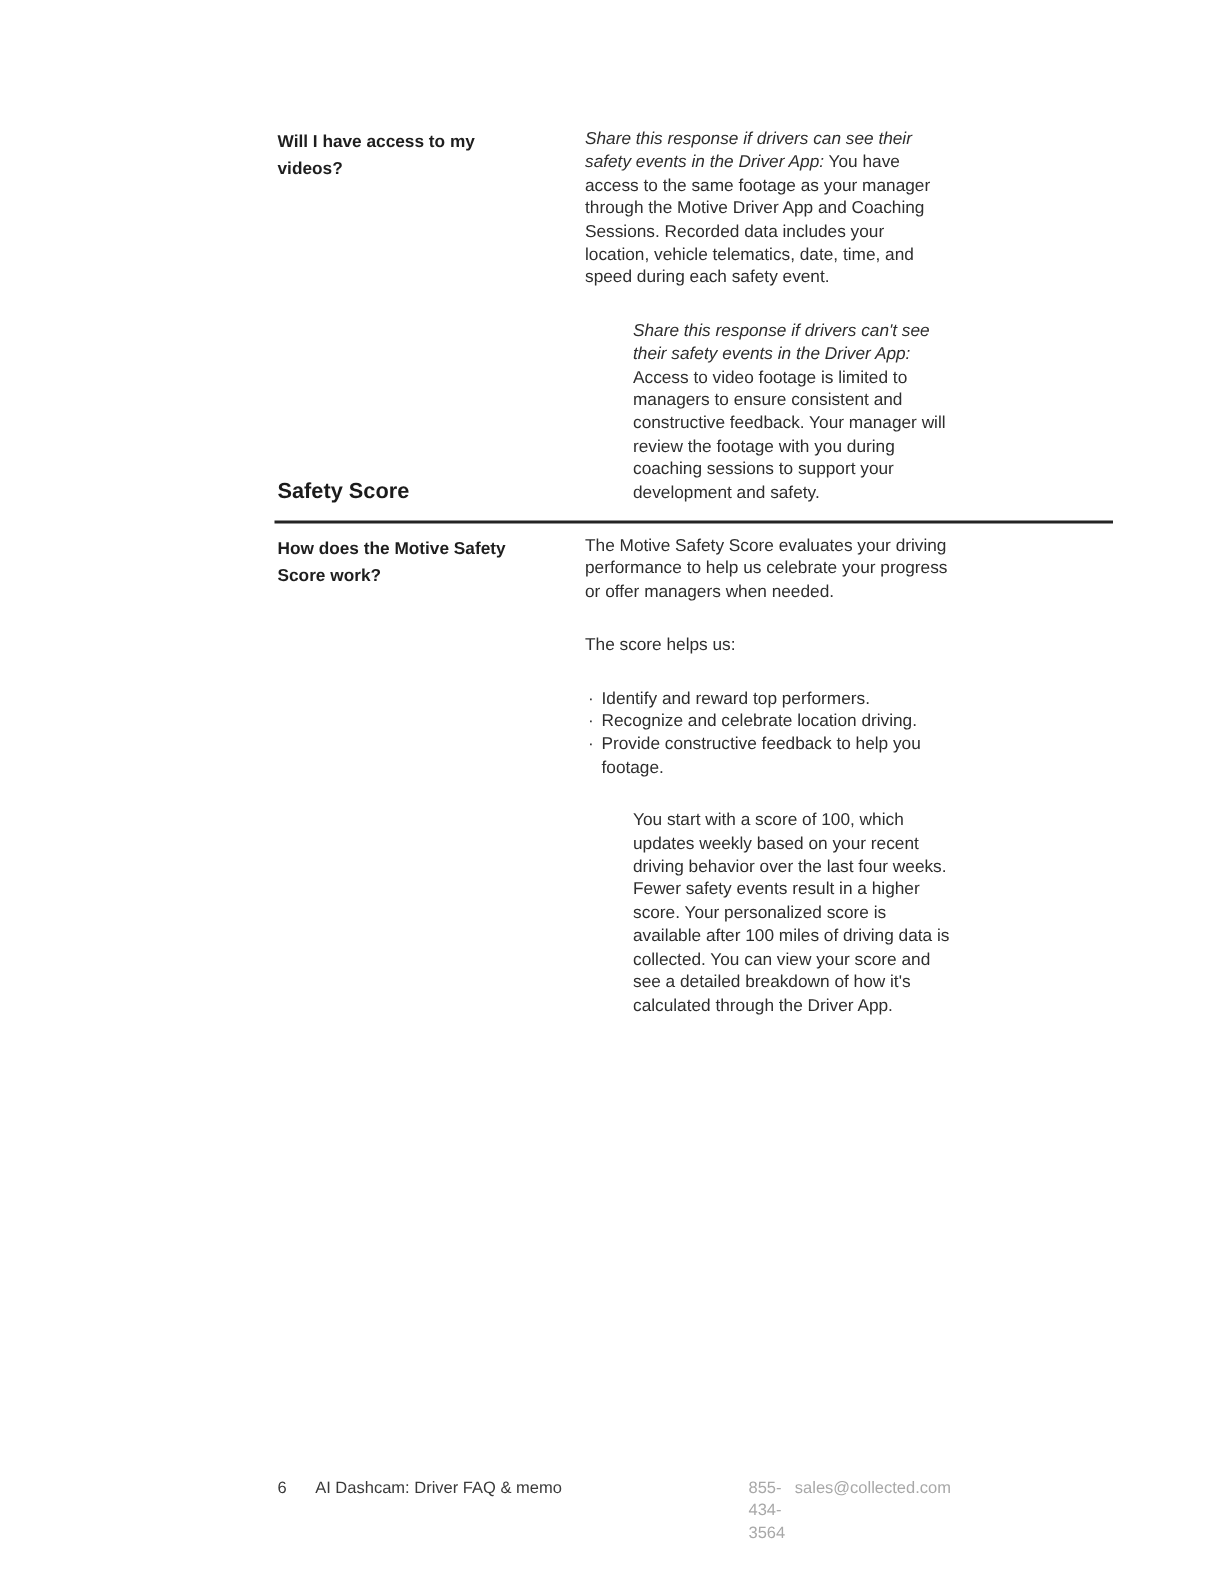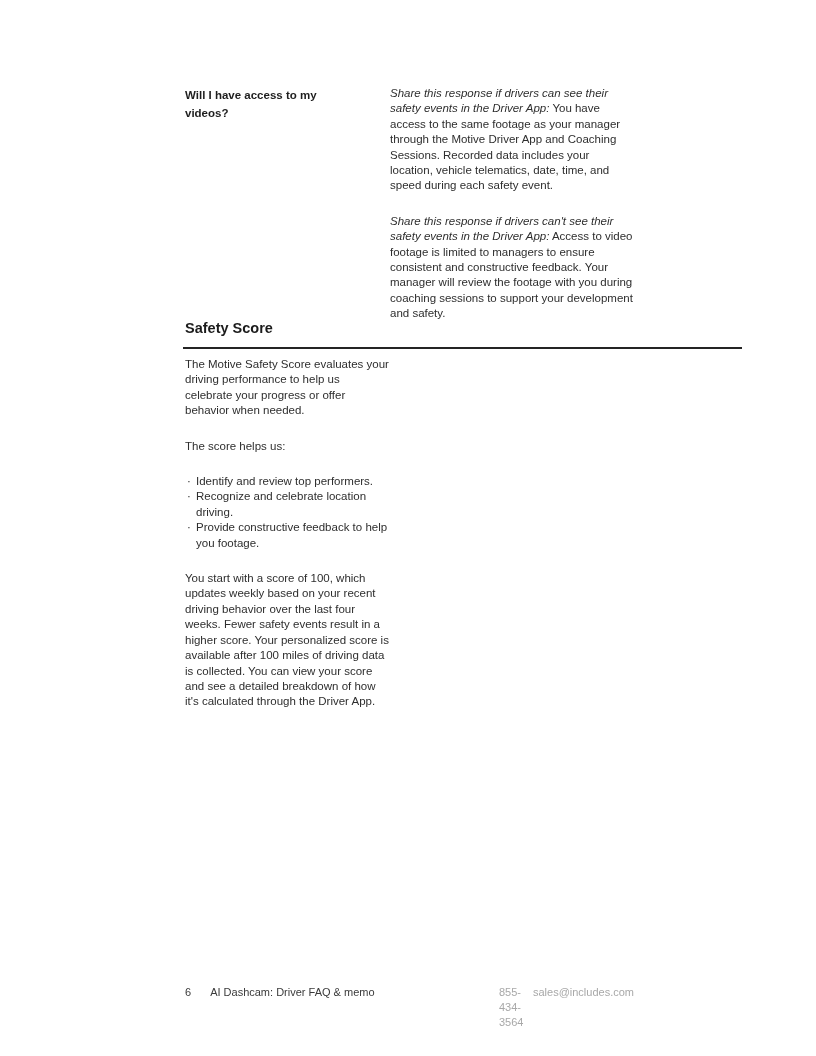--- a/index.html
+++ b/index.html
@@ -29,21 +29,21 @@
     line-height: 18px;
     color: #1e1e1e;
     padding-right: 28px;
   }
   .answer {
     font-size: 11.5px;
     line-height: 15.4px;
     color: #2e2e2e;
   }
   .answer p { margin: 0 0 20px 0; }
-  .answer p:last-child { margin-bottom: 0; }
+  .answer p:last-child { margin-bottom: 0; margin-left: 32px; }
   .lead { font-style: italic; text-align: right; }
   .section-title {
     position: absolute;
     top: 320px;
     left: 111px;
     font-size: 14.5px;
     line-height: 17px;
     font-weight: 700;
     color: #1b1b1b;
   }
@@ -101,27 +101,28 @@
     <div class="answer">
       <p><span class="lead">Share this response if drivers can see their safety events in the Driver App:</span> <span>You have access to the same footage as your manager through the Motive Driver App and Coaching Sessions. Recorded data includes your location, vehicle telematics, date, time, and speed during each safety event.</span></p>
       <p><span class="lead">Share this response if drivers can't see their safety events in the Driver App:</span> <span>Access to video footage is limited to managers to ensure consistent and constructive feedback. Your manager will review the footage with you during coaching sessions to support your development and safety.</span></p>
     </div>
   </div>
 
   <div class="section-title">Safety Score</div>
   <div class="divider"></div>
 
   <div class="faq-row row-score">
+    <div class="question">How does the Motive Safety Score work?</div>
     <div class="answer">
-      <p>The Motive Safety Score evaluates your driving performance to help us celebrate your progress or offer behavior when needed.</p>
+      <p>The Motive Safety Score evaluates your driving performance to help us celebrate your progress or offer managers when needed.</p>
       <p>The score helps us:</p>
       <ul class="bullet-list">
         <li>
             <span class="bullet-dot">·</span>
-            <span>Identify and review top performers.</span>
+            <span>Identify and reward top performers.</span>
           </li>
         <li>
             <span class="bullet-dot">·</span>
             <span>Recognize and celebrate location driving.</span>
           </li>
         <li>
             <span class="bullet-dot">·</span>
             <span>Provide constructive feedback to help you footage.</span>
           </li>
       </ul>
@@ -129,17 +130,17 @@
     </div>
   </div>
 
   <div class="footer">
     <div class="footer-left">
       <span>6</span>
       <span>AI Dashcam: Driver FAQ &amp; memo</span>
     </div>
     <div class="footer-right">
       <span>855-434-3564</span>
-      <span>sales@includes.com</span>
+      <span>sales@collected.com</span>
     </div>
   </div>
 
 </div>
 
 </body></html>

